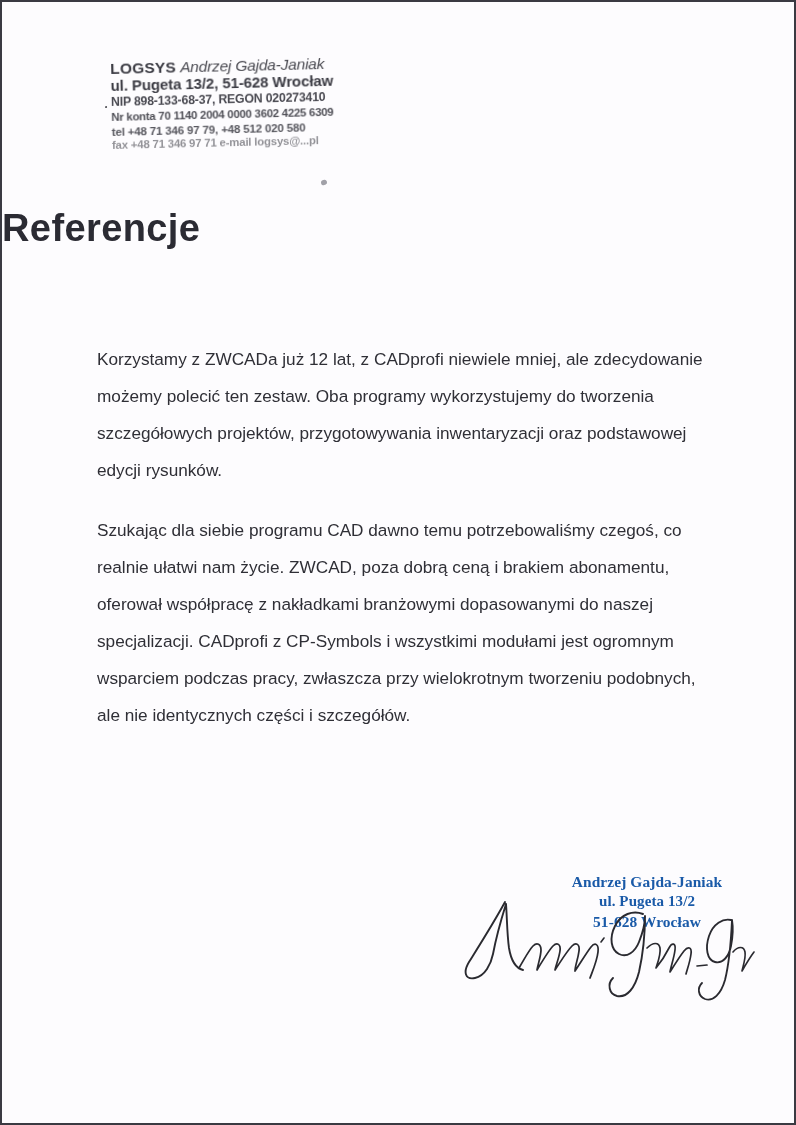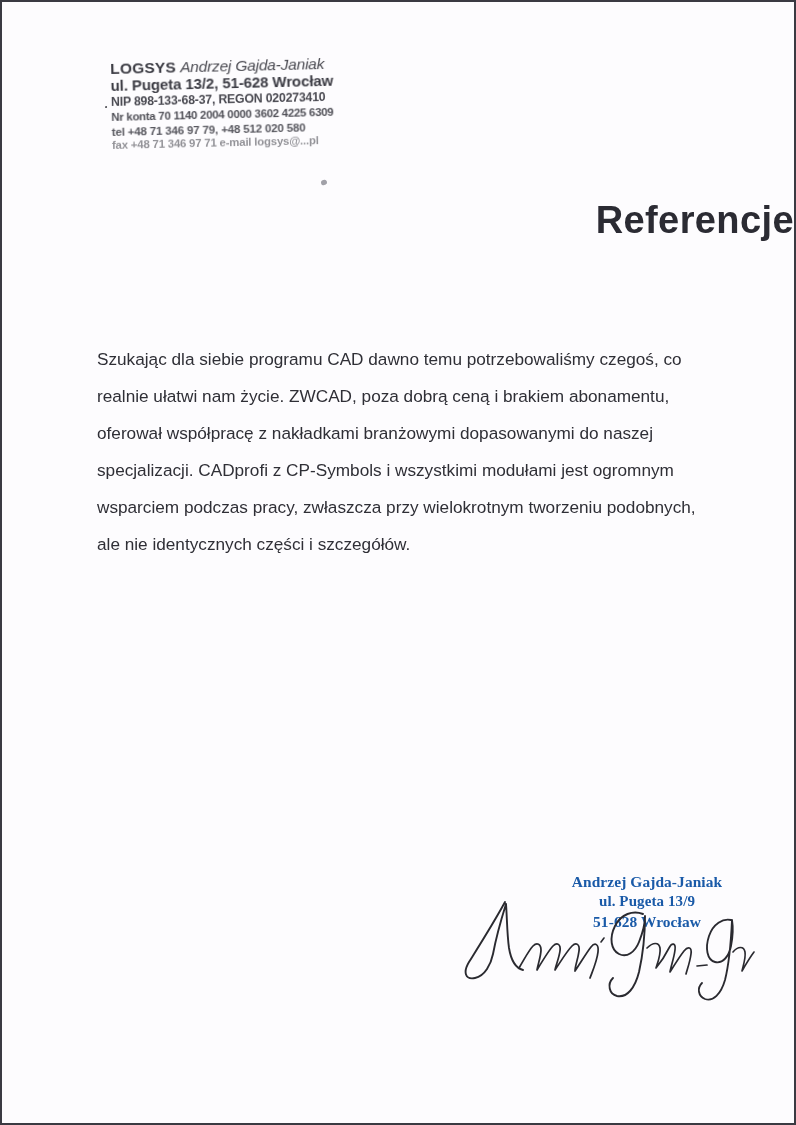--- a/index.html
+++ b/index.html
@@ -93,22 +93,22 @@
     height: 2px;
     background: #4a4a50;
     border-radius: 50%;
   }
 
   
   .doc-title {
     position: absolute;
     left: 0;
     right: 0;
-    top: 172px;
-    text-align: right;
+    top: 180px;
+    text-align: left;
     font-size: 38px;
     font-weight: 700;
     color: #2b2b33;
     letter-spacing: 0.4px;
     margin-top: 25px;
   }
   .title-speck {
     position: absolute;
     left: 50%;
     margin-left: -77px;
@@ -186,28 +186,29 @@
     <span class="st-line st-l3">NIP 898-133-68-37, REGON 020273410</span>
     <span class="st-line st-l4">Nr konta 70 1140 2004 0000 3602 4225 6309</span>
     <span class="st-line st-l5">tel +48 71 346 97 79, +48 512 020 580</span>
     <span class="st-line st-l6">fax +48 71 346 97 71 e-mail logsys@...pl</span>
   </div>
 
   <div class="title-speck"></div>
   <h1 class="doc-title">Referencje</h1>
 
   <div class="body-copy">
+    <p>Korzystamy z ZWCADa już 12 lat, z CADprofi niewiele mniej, ale zdecydowanie możemy polecić ten zestaw. Oba programy wykorzystujemy do tworzenia szczegółowych projektów, przygotowywania inwentaryzacji oraz podstawowej edycji rysunków.</p>
     <p>Szukając dla siebie programu CAD dawno temu potrzebowaliśmy czegoś, co realnie ułatwi nam życie. ZWCAD, poza dobrą ceną i brakiem abonamentu, oferował współpracę z nakładkami branżowymi dopasowanymi do naszej specjalizacji. CADprofi z CP-Symbols i wszystkimi modułami jest ogromnym wsparciem podczas pracy, zwłaszcza przy wielokrotnym tworzeniu podobnych, ale nie identycznych części i szczegółów.</p>
   </div>
 
   <div class="signature-block">
 
     <div class="sig-stamp">
       <div class="sl1">Andrzej Gajda-Janiak</div>
-      <div class="sl2">ul. Pugeta 13/9</div>
+      <div class="sl2">ul. Pugeta 13/2</div>
       <div class="sl3">51-628 Wrocław</div>
     </div>
 
     <div class="sig-ink">
       <svg width="300" height="120" viewBox="0 0 300 120" fill="none" xmlns="http://www.w3.org/2000/svg" aria-hidden="true">
         <g stroke="#2a2a30" fill="none" stroke-linecap="round" stroke-linejoin="round">
 
           <path d="M48 16 C36 38, 22 60, 12 76 C6 86, 8 94, 18 92 C28 90, 34 78, 36 68
                    C39 52, 44 34, 49 18 C50 30, 50 48, 52 62 C54 74, 58 82, 66 84" stroke-width="1.9"></path>
 

